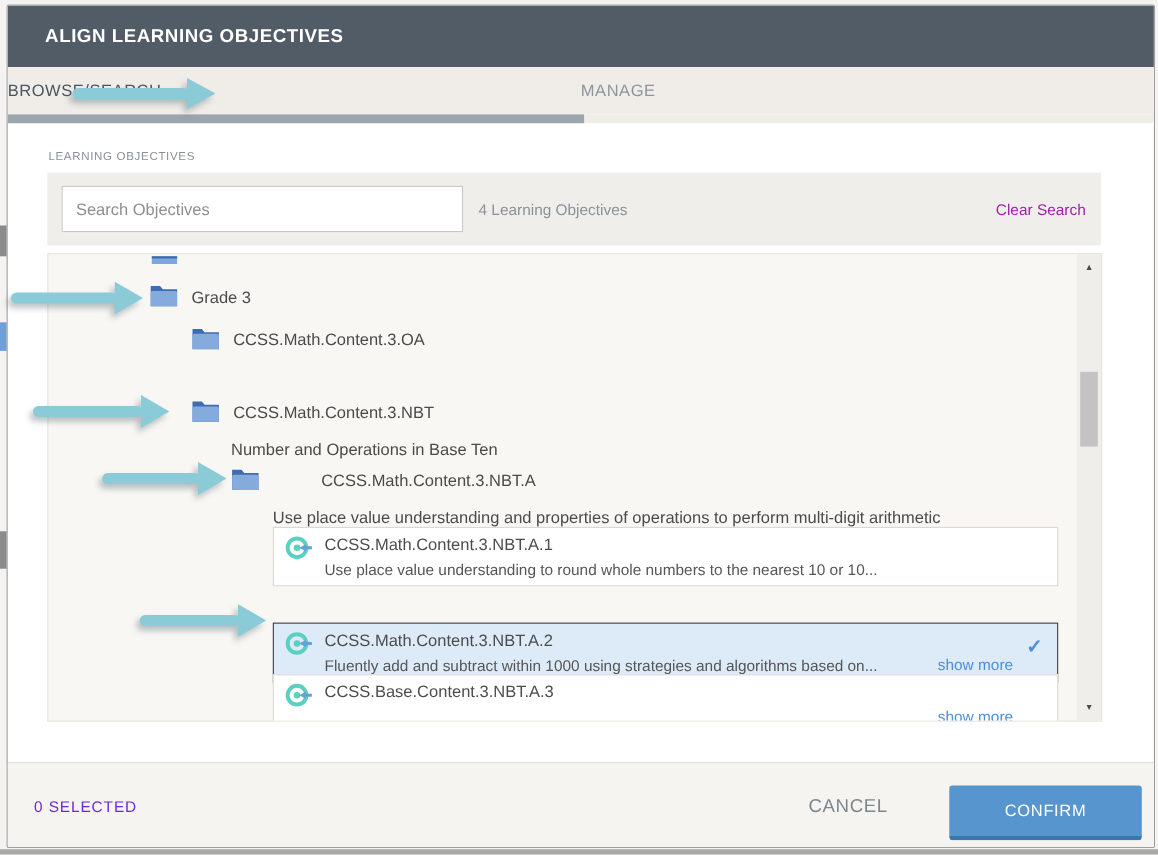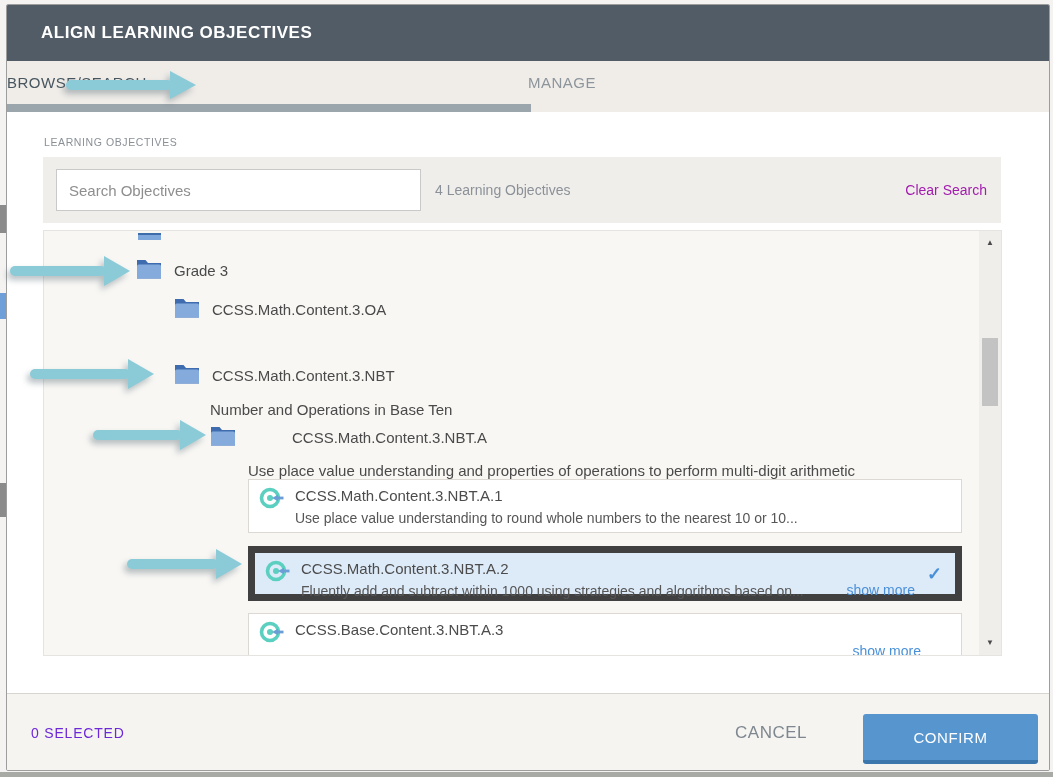--- a/index.html
+++ b/index.html
@@ -43,21 +43,21 @@
   .sb-arrow { position:absolute; left:0; width:22px; height:16px; text-align:center; font-size:8px;
               color:#4a4a4a; line-height:16px; cursor:pointer; }
   .sb-thumb { position:absolute; left:3px; width:16px; background:#c3c3c3; cursor:pointer; }
 
   .folder-icon { position:absolute; width:26px; height:21px; }
   .tree-label { position:absolute; font-size:15px; color:#4a4a4a; white-space:nowrap; }
   .tree-desc  { position:absolute; font-size:15px; color:#4a4a4a; white-space:nowrap; }
 
   .obj-card { position:absolute; left:204px; width:714px; background:#ffffff;
               border:1px solid #dcd9d4; }
-  .obj-card.selected { background:#ddeaf8; border:7px solid #404040; }
+  .obj-card.selected { background:#ddeaf8; border:1px solid #404040;margin-top:20px; }
   .obj-icon { position:absolute; left:10px; top:5px; width:26px; height:26px; }
   .obj-code { position:absolute; left:46px; top:7px; font-size:15px; color:#4c4c4c; white-space:nowrap; }
   .obj-desc { position:absolute; left:46px; top:30px; font-size:14px; color:#565656; white-space:nowrap;
               max-width:545px; overflow:hidden; }
   .show-more { position:absolute; right:40px; top:29px; font-size:14px; color:#4a90d9; cursor:pointer; }
   .obj-check { position:absolute; right:13px; top:10px; font-size:18px; font-weight:bold; color:#4a90d9; }
 
   .footer-divider { position:absolute; left:0; top:688px; width:100%; height:1px; background:#d8d5d0; }
   .modal-footer { position:absolute; left:0; top:689px; width:100%; height:78px; background:#f5f4f1; }
   .selected-count { position:absolute; left:24px; top:0; height:78px; line-height:78px; font-size:14px;

